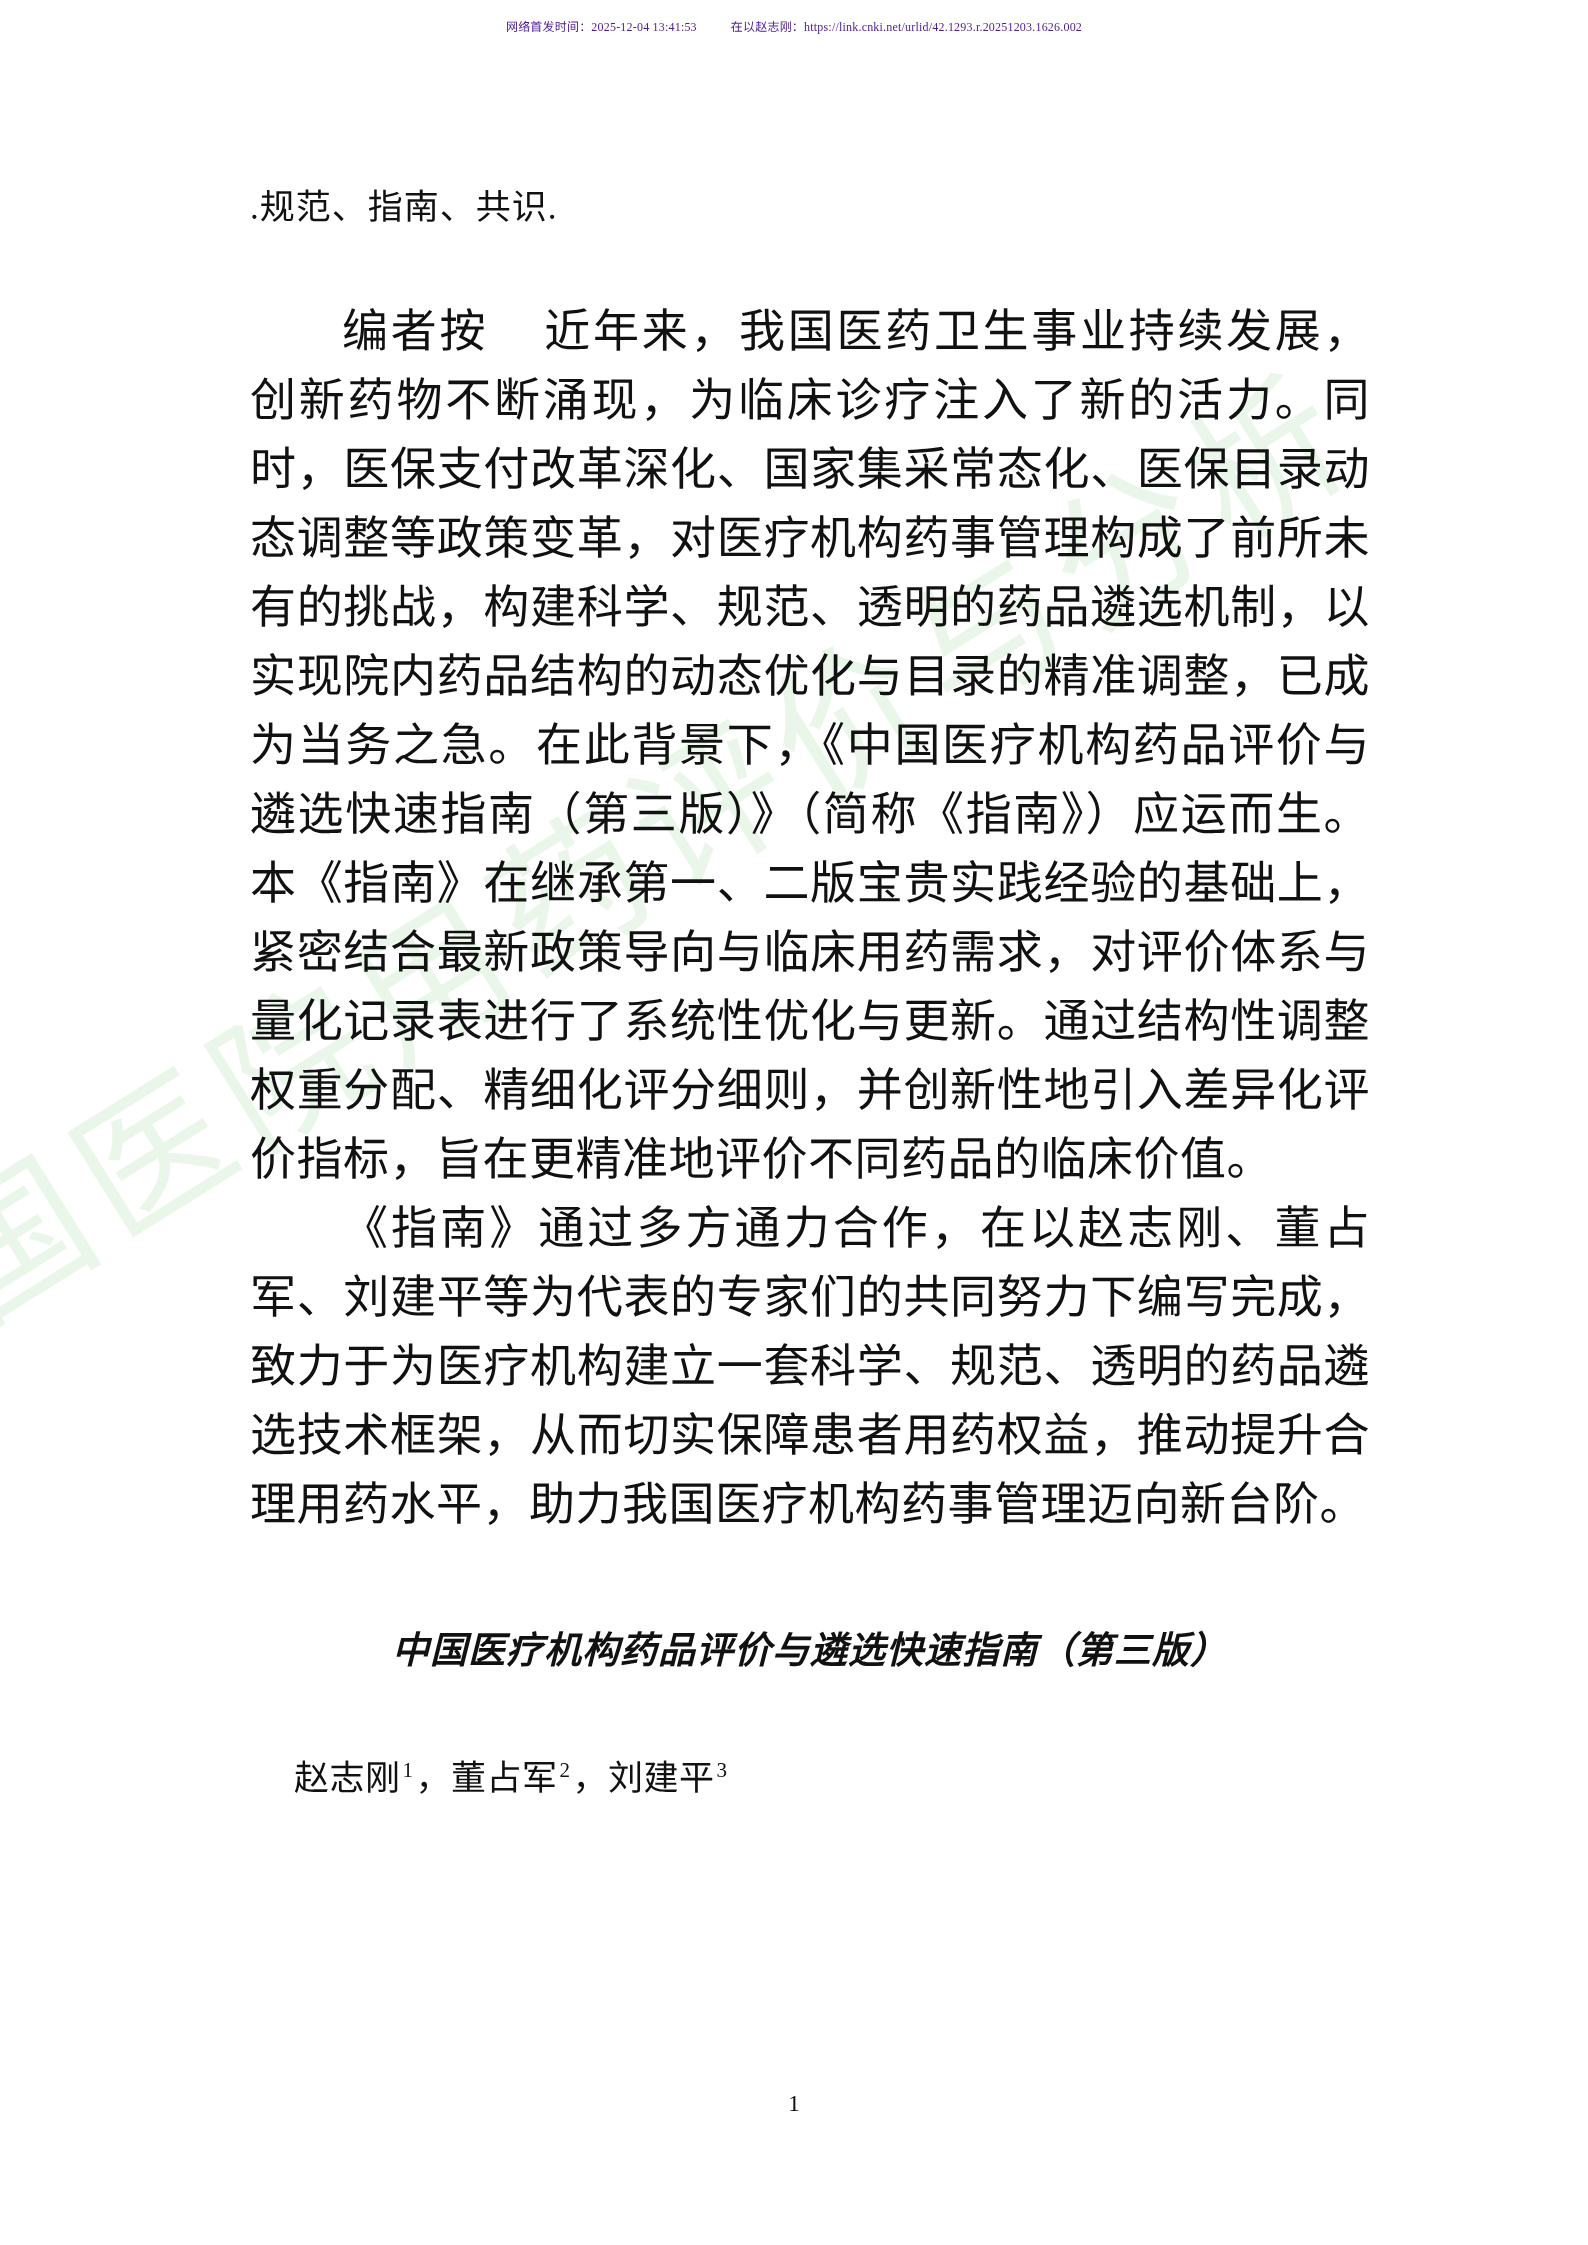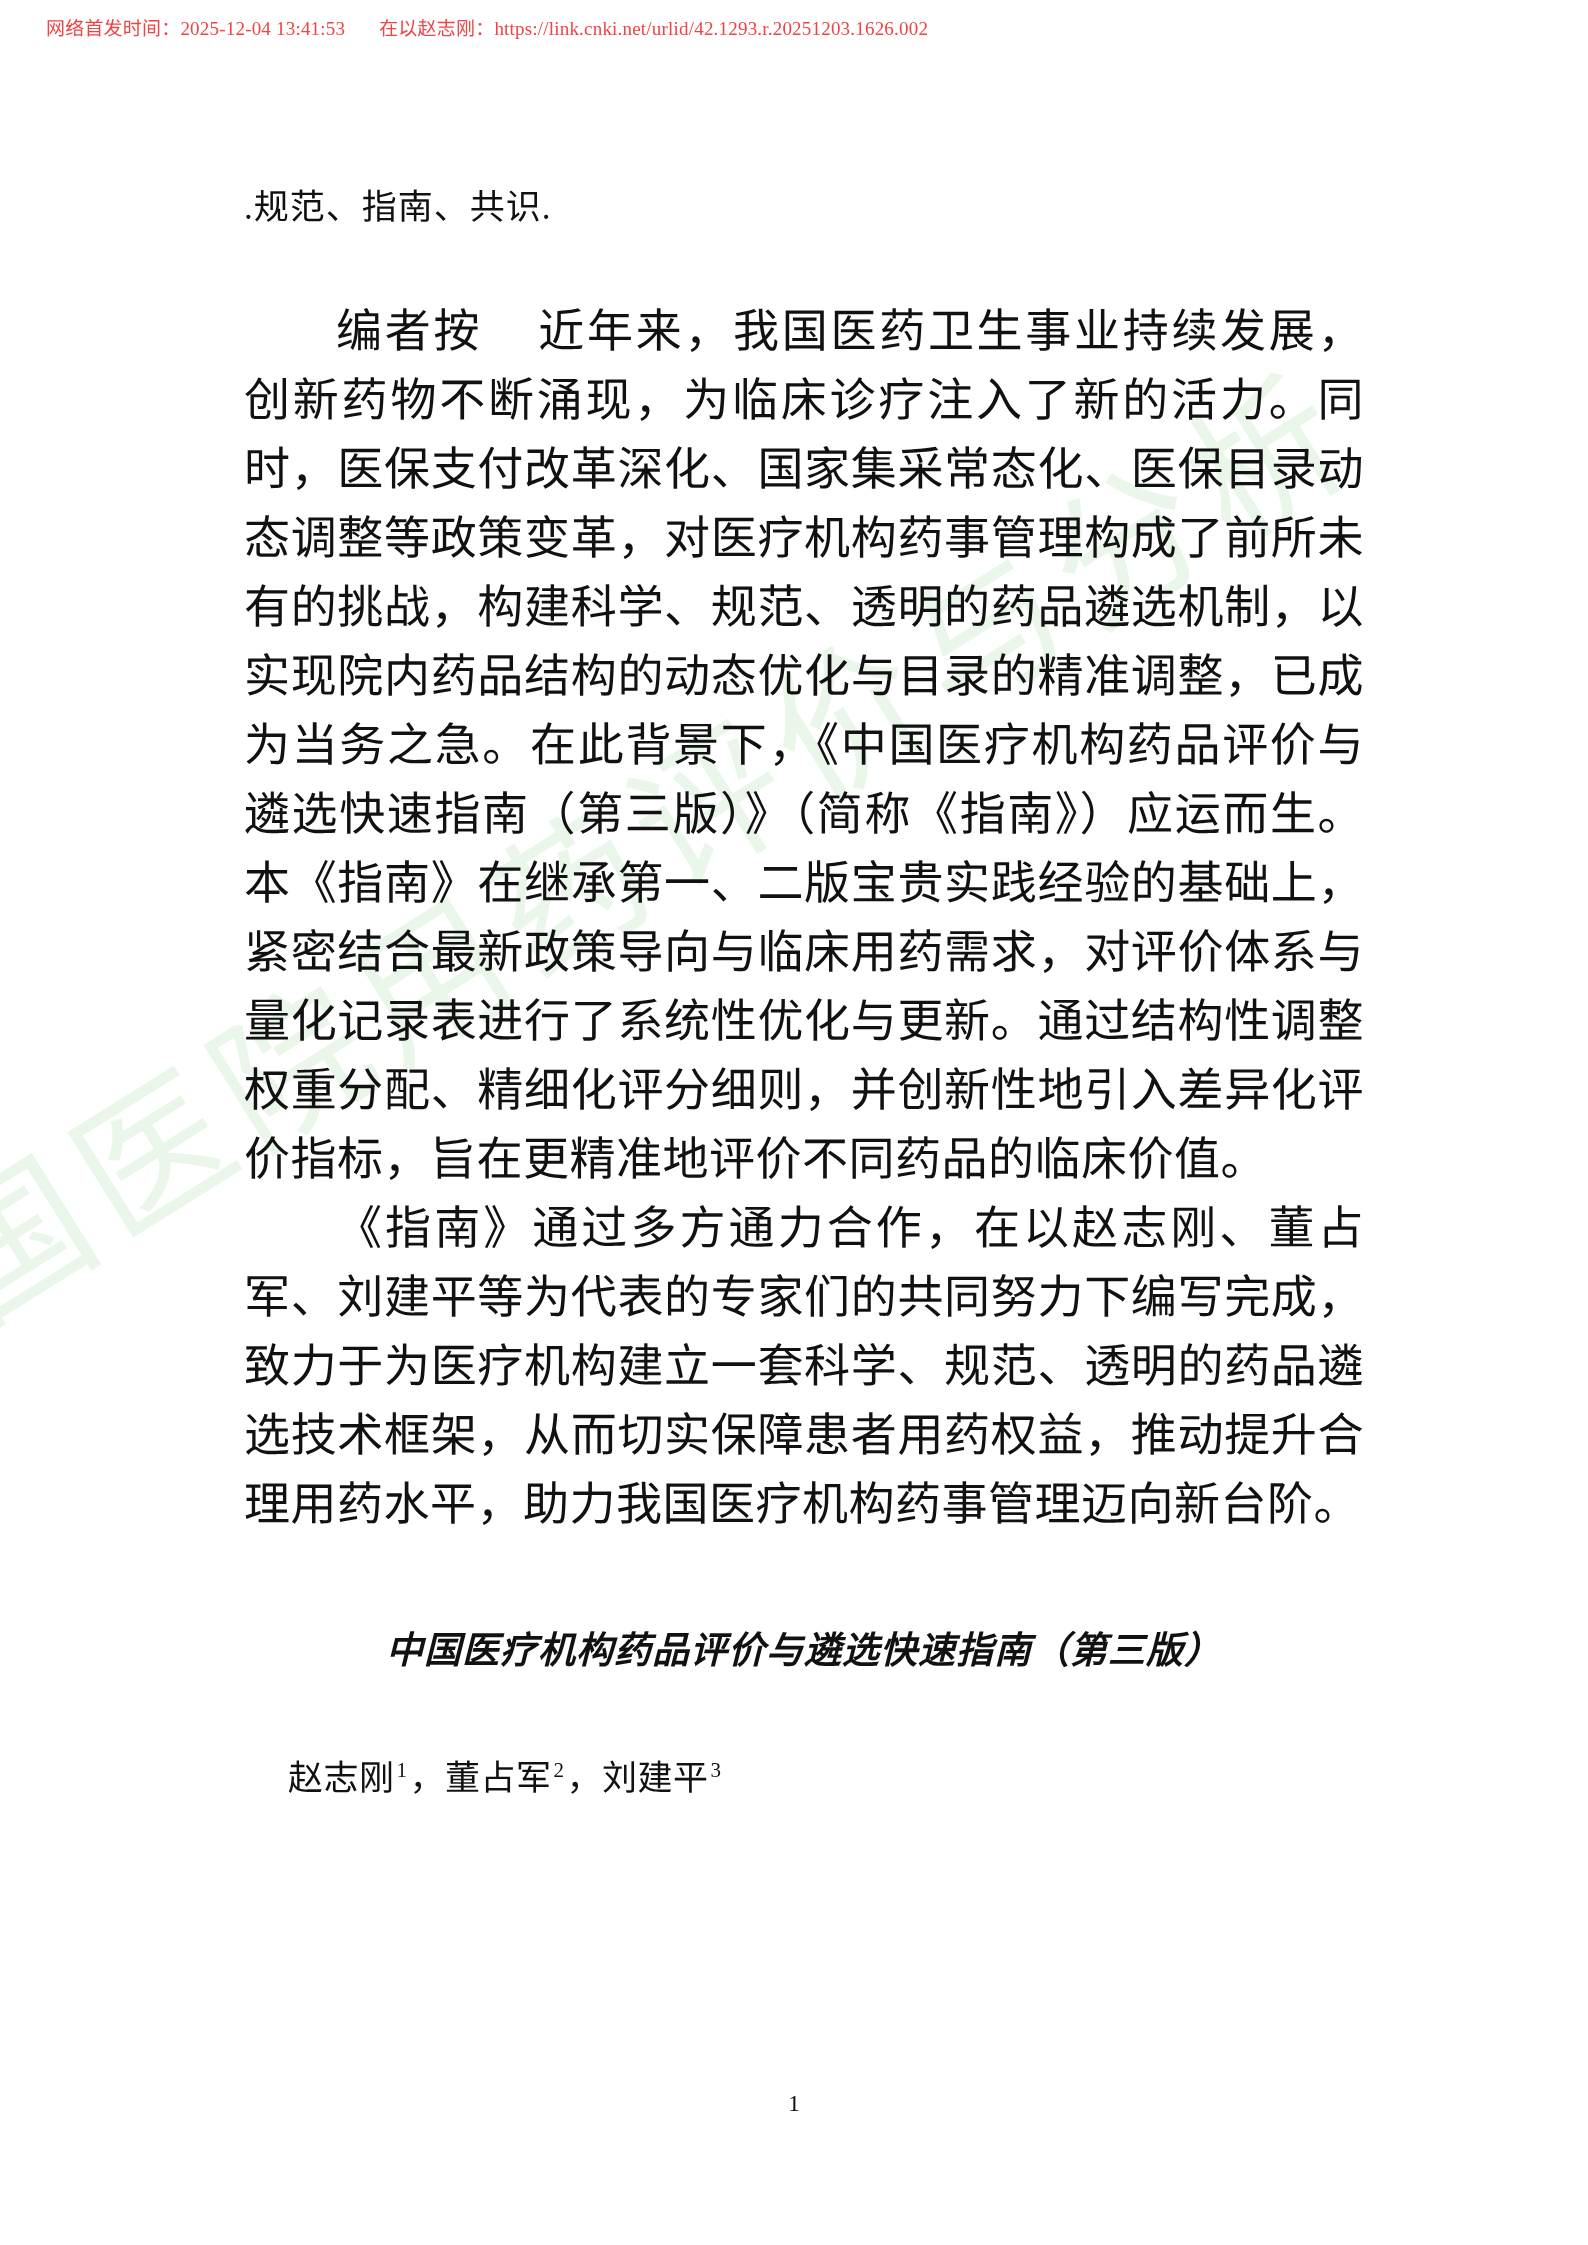--- a/index.html
+++ b/index.html
@@ -25,25 +25,26 @@
 
   
   .header-meta {
     position: absolute;
     top: 14px;
     left: 46px;
     right: 46px;
     height: 24px;
     display: flex;
     align-items: center;
-    font-size: 19px;
+    font-size: 12px;
     letter-spacing: 0.2px;
-    color: #ef4444;
+    color: #4c1d95;
     font-family: "Liberation Serif", "DejaVu Serif", serif;
     white-space: nowrap;
+    justify-content: center;
   }
   .header-meta .meta-item { display: inline-flex; align-items: baseline; }
   .header-meta .meta-label { }
   .header-meta .meta-value { margin-left: 0; }
   .header-meta .meta-gap { display: inline-block; width: 34px; }
 
   
   .watermark {
     position: absolute;
     left: 190px;
@@ -63,21 +64,21 @@
     letter-spacing: 14px;
     font-family: "Liberation Serif", "DejaVu Serif", serif;
     color: rgba(120, 200, 120, 0.16);
     white-space: nowrap;
     font-weight: 400;
   }
 
   
   .content {
     position: absolute;
-    left: 244px;
+    left: 250px;
     top: 190px;
     width: 1120px;
     z-index: 2;
   }
 
   .lead-line {
     font-size: 35px;
     line-height: 1.0;
     margin: 0 0 0 0;
     letter-spacing: 1px;

